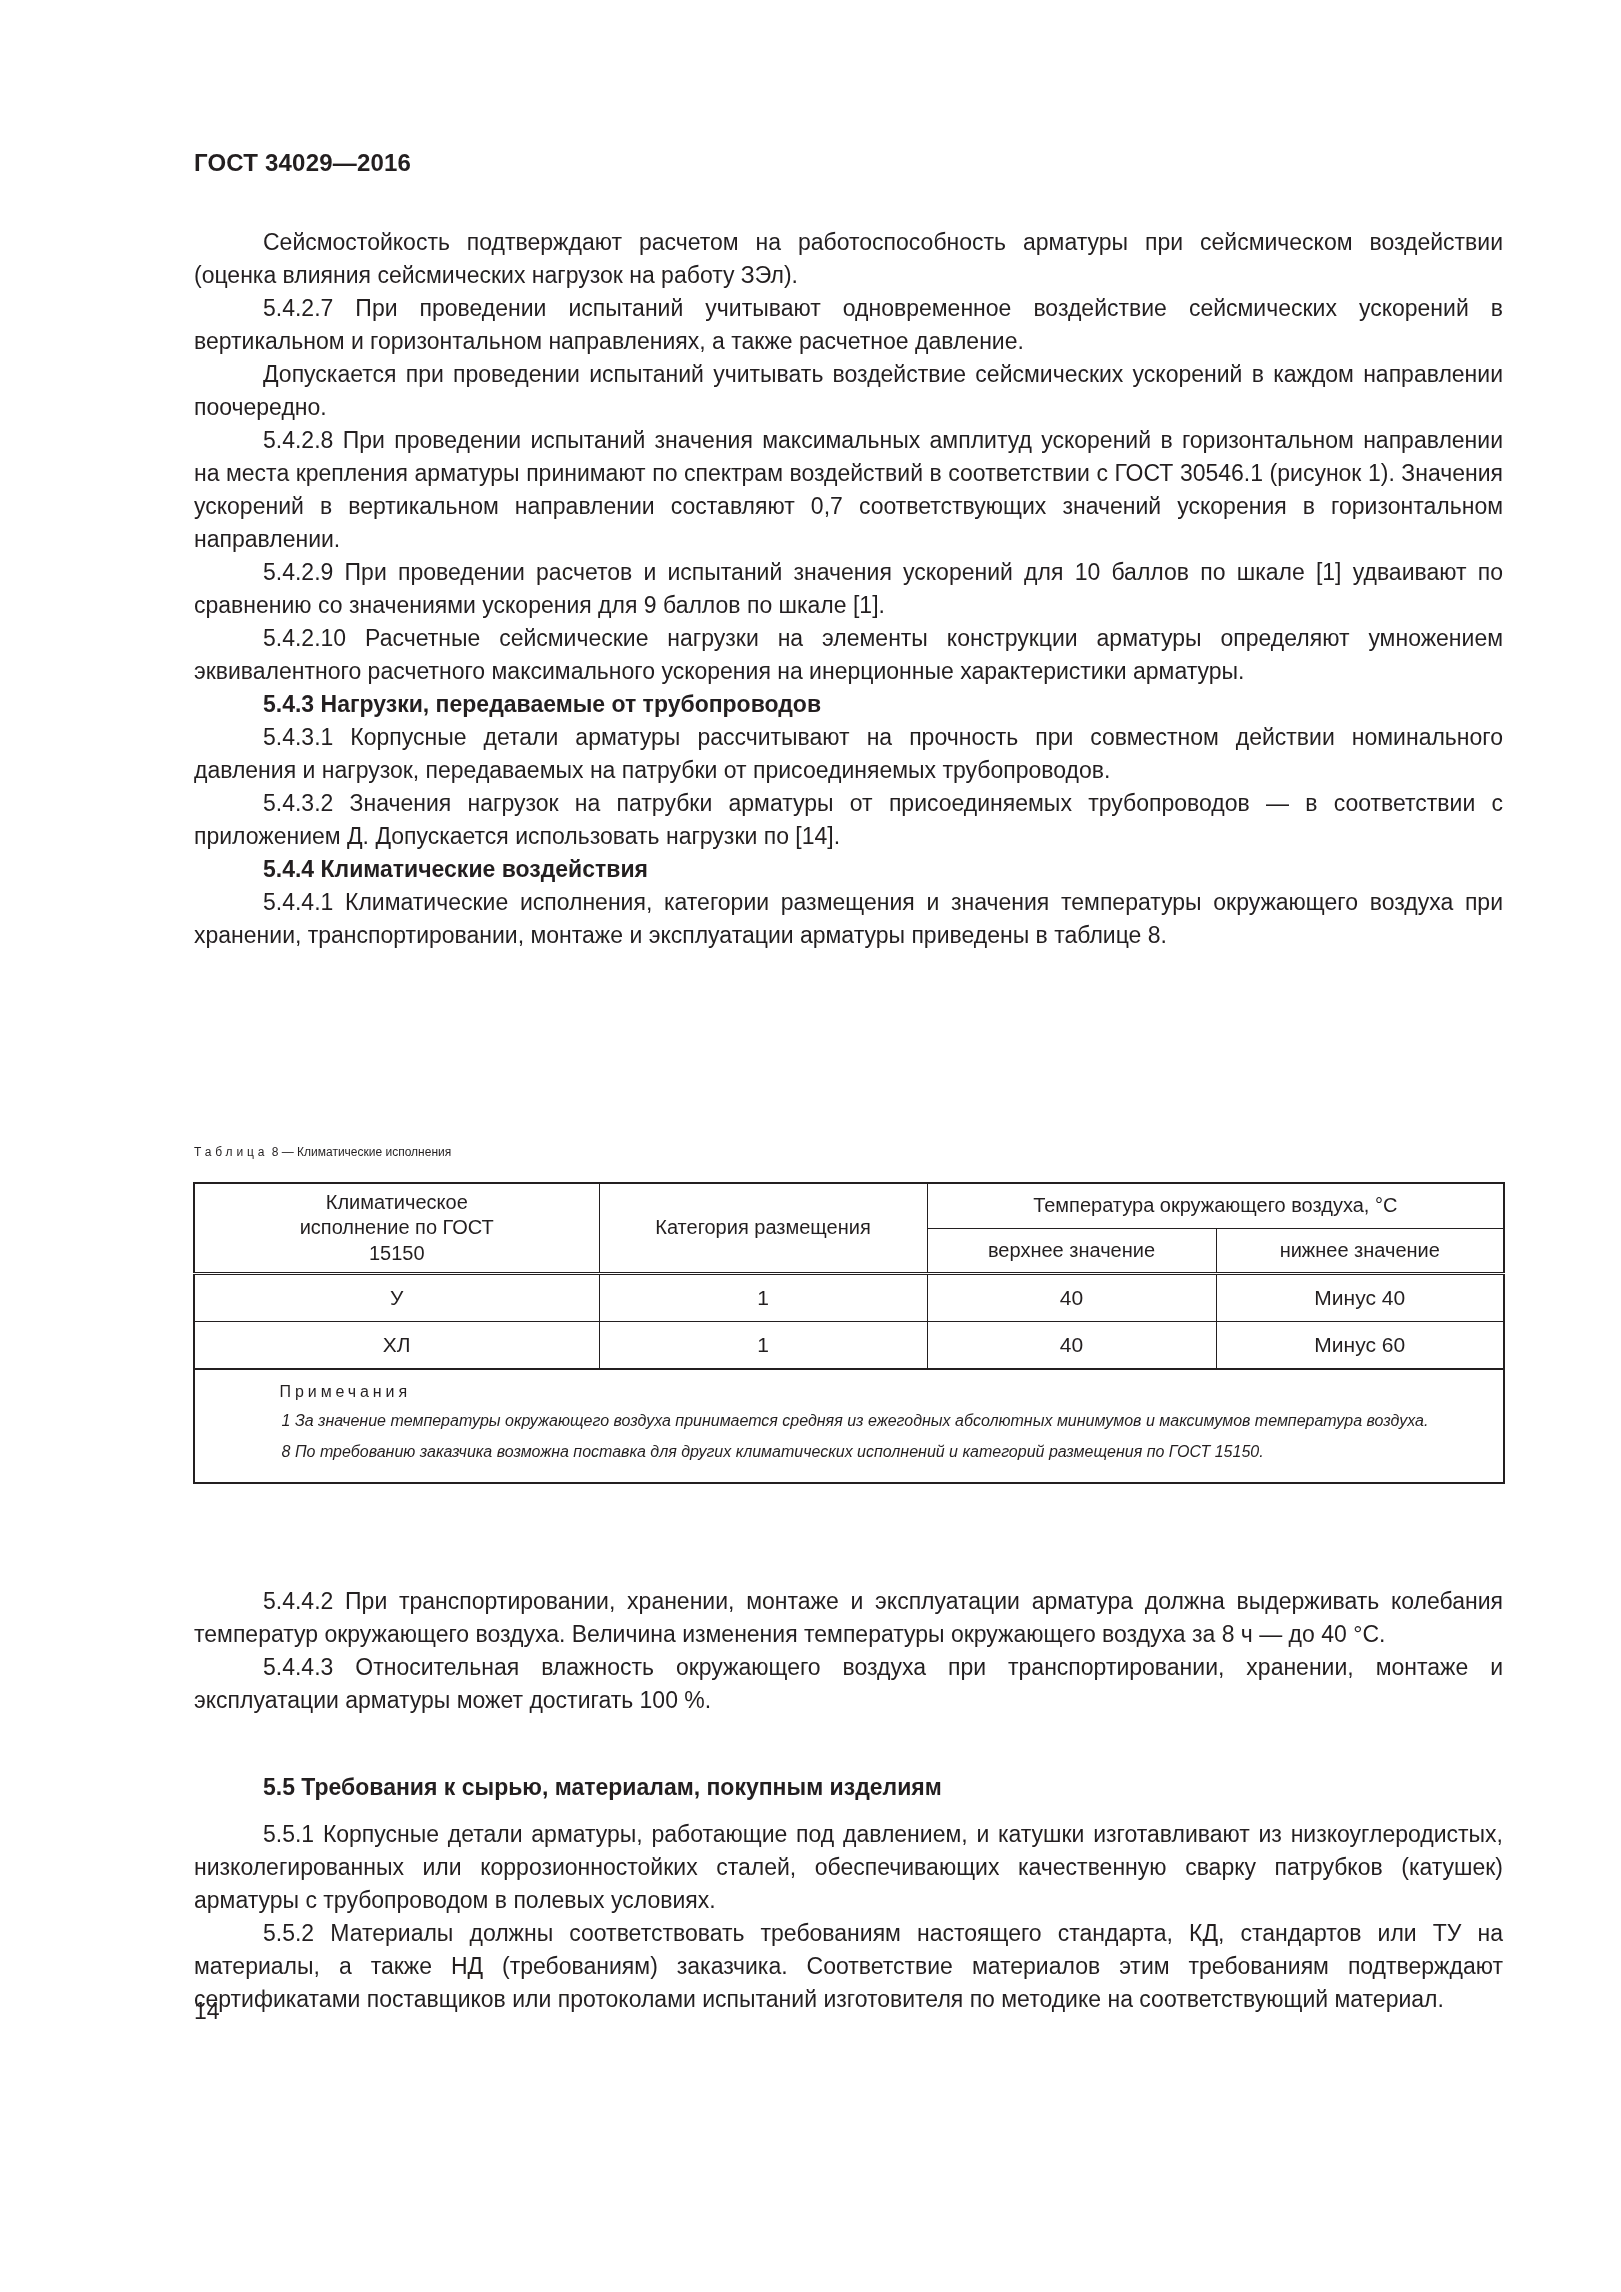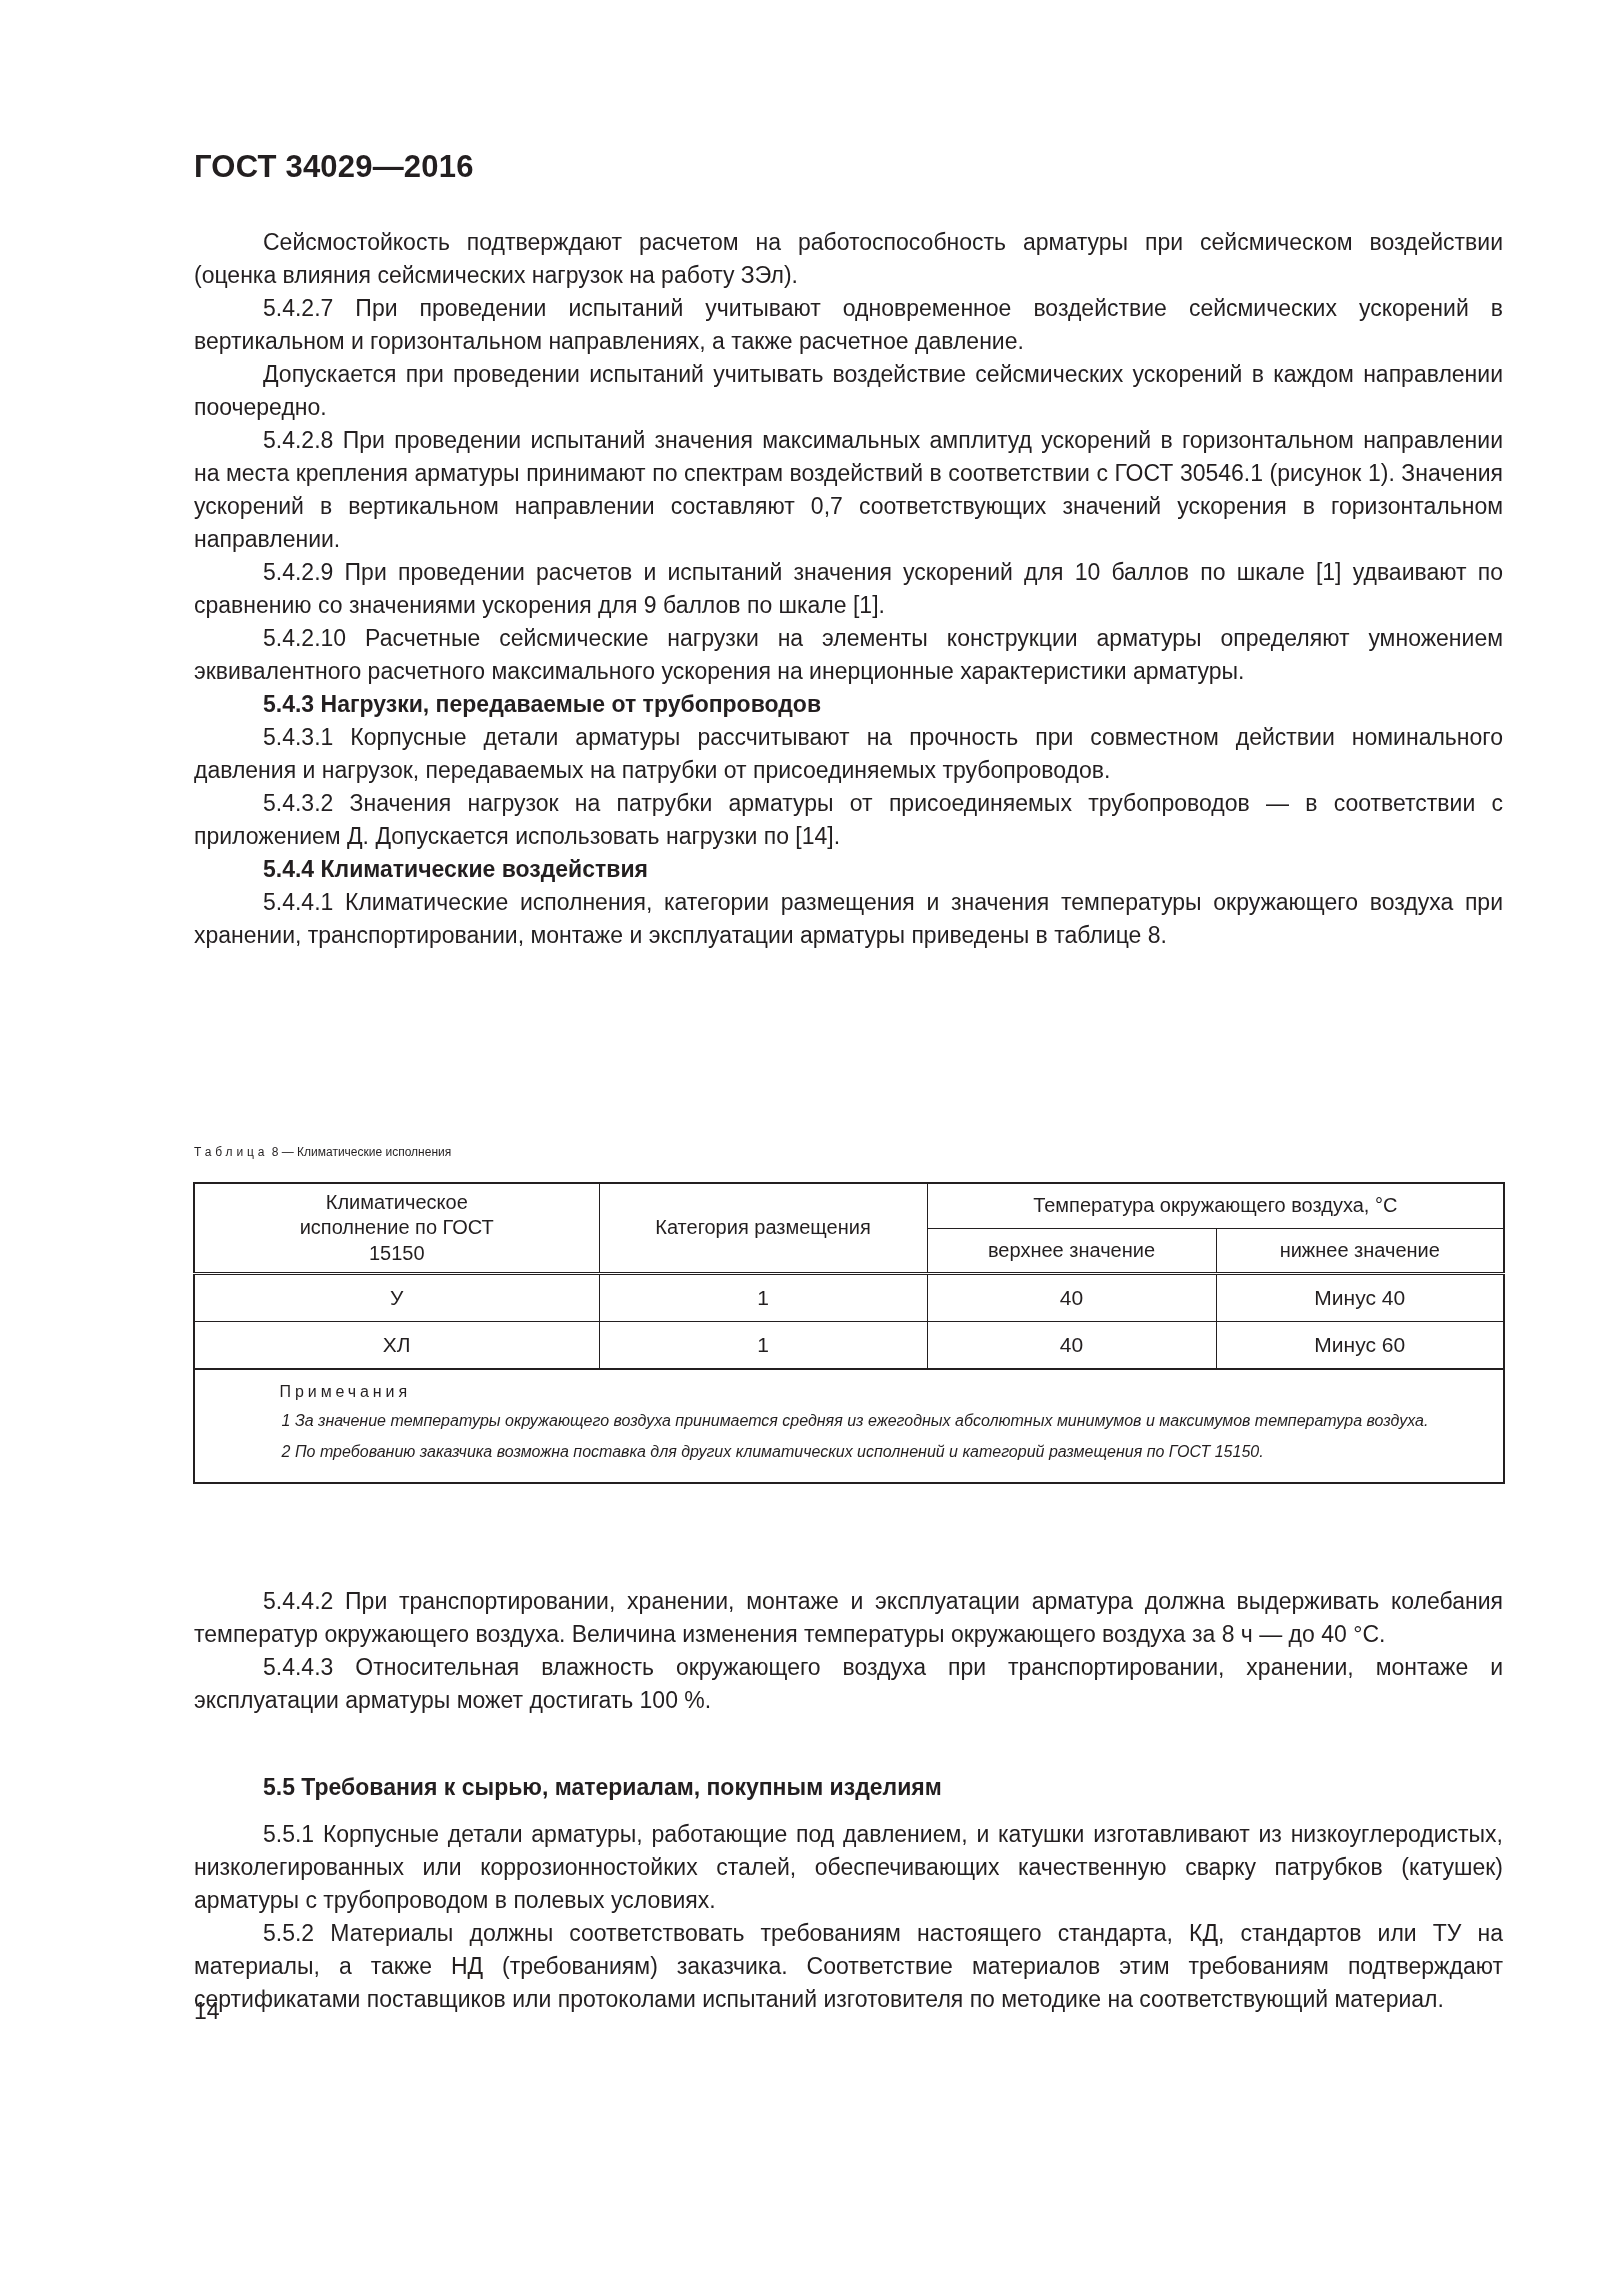--- a/index.html
+++ b/index.html
@@ -1,19 +1,19 @@
 <!DOCTYPE html>
 <html><head>
 <meta charset="utf-8">
 <style>
   html, body { margin: 0; padding: 0; background: #ffffff; }
   body { width: 1621px; height: 2293px; position: relative; overflow: hidden;
          font-family: "Liberation Sans", sans-serif; color: #231f20; }
   .abs { position: absolute; }
-  .doc-header { left: 194px; top: 149px; font-size: 31px; font-weight: bold; letter-spacing: 0.2px; }
+  .doc-header { left: 194px; top: 149px; font-size: 24px; font-weight: bold; letter-spacing: 0.2px; }
   .textblock { left: 194px; width: 1309px; font-size: 23px; line-height: 33px; }
   .textblock p { margin: 0; text-align: justify; text-indent: 69px; }
   .textblock p.h { font-weight: bold; text-align: left; }
   .caption { left: 194px; top: 1145px; font-size: 12px; }
   .caption .spaced { letter-spacing: 3.9px; }
   table.t8 { position: absolute; left: 193px; top: 1182px; width: 1310px;
              border-collapse: collapse; font-size: 20px; table-layout: fixed; }
   table.t8 td { border: 1.5px solid #231f20; text-align: center; vertical-align: middle; padding: 0 16px; line-height: 25.5px; }
   table.t8 { border: 2.9px solid #231f20; }
   table.t8 tr.hdr1 td { height: 44px; }
@@ -75,21 +75,21 @@
   <tr class="row r2">
     <td>ХЛ</td>
     <td>1</td>
     <td>40</td>
     <td>Минус 60</td>
   </tr>
   <tr>
     <td class="notes" colspan="4">
       <p class="nt">Примечания</p>
       <p class="n">1 За значение температуры окружающего воздуха принимается средняя из ежегодных абсолютных минимумов и максимумов температура воздуха.</p>
-      <p class="n">2 По требованию заказчика возможна поставка для других климатических исполнений и категорий размещения по ГОСТ 15150.</p>
+      <p class="n">8 По требованию заказчика возможна поставка для других климатических исполнений и категорий размещения по ГОСТ 15150.</p>
     </td>
   </tr>
 </tbody>
   </table>
 
 <div class="abs textblock" style="top:1585px;">
   <p>5.4.4.2 При транспортировании, хранении, монтаже и эксплуатации арматура должна выдерживать колебания температур окружающего воздуха. Величина изменения температуры окружающего воздуха за 8 ч — до 40 °С.</p>
   <p>5.4.4.3 Относительная влажность окружающего воздуха при транспортировании, хранении, монтаже и эксплуатации арматуры может достигать 100 %.</p>
 </div>
 

